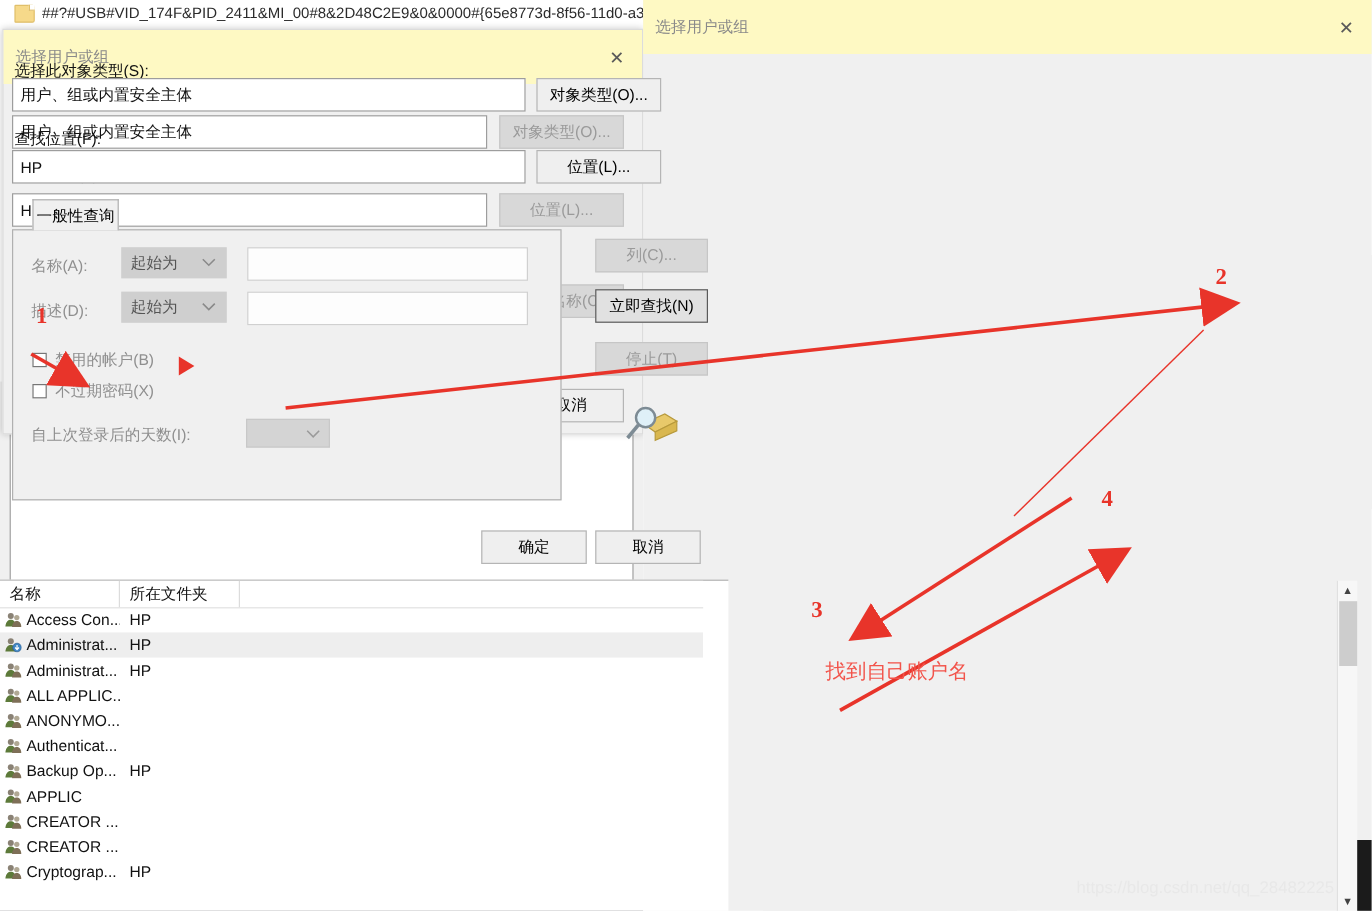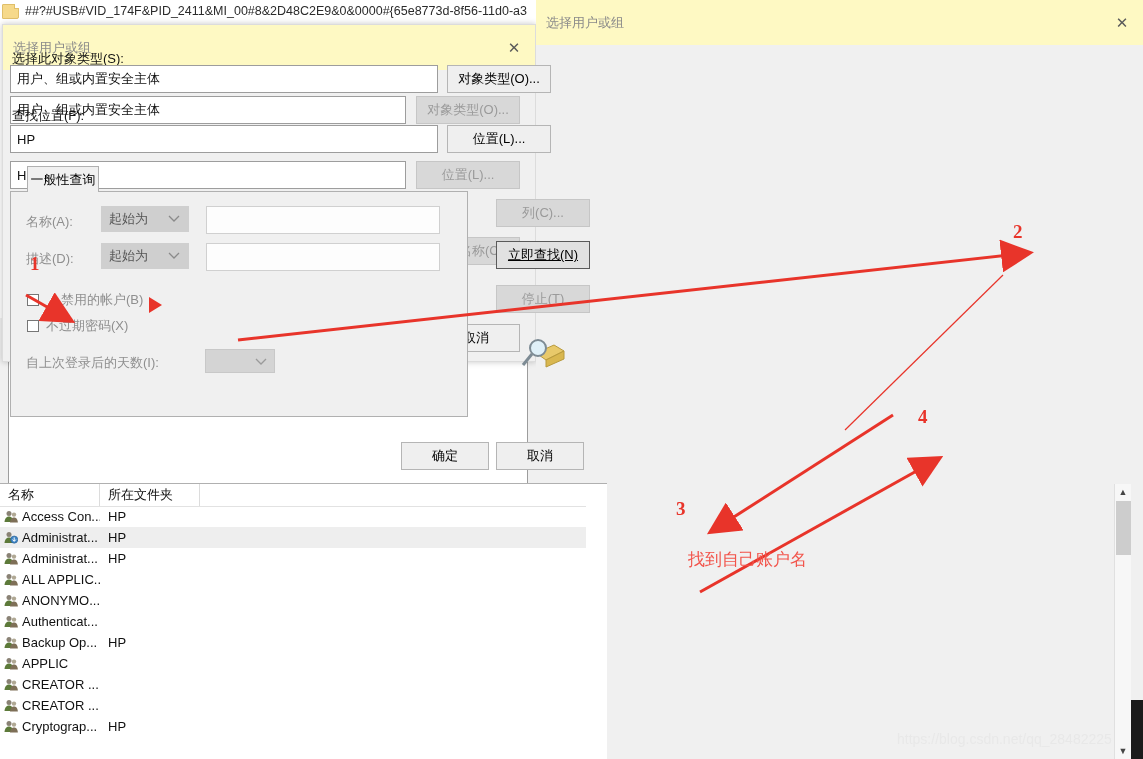--- a/index.html
+++ b/index.html
@@ -10,21 +10,21 @@
     font-size:13px;
     color:#000;
     overflow:hidden;
     position:relative;
   }
   .abs{position:absolute;}
 
   
   #bg-window{left:0;top:0;width:1143px;height:759px;background:#ffffff;}
   #bg-titlebar{left:0;top:0;width:740px;height:22px;background:#ffffff;
-    display:flex;align-items:center;gap:6px;padding-left:2px;box-sizing:border-box;}
+    display:flex;align-items:center;gap:6px;padding-left:12px;box-sizing:border-box;}
   .folder-glyph{width:15px;height:13px;background:#f6d98a;border:1px solid #e0bf6a;
      border-radius:1px 2px 2px 1px;position:relative;flex:none;}
   .folder-glyph:after{content:"";position:absolute;right:-1px;top:-1px;width:4px;height:4px;
      background:#ffffff;border-left:1px solid #e0bf6a;border-bottom:1px solid #e0bf6a;}
   #bg-title-text{font-size:12.5px;color:#2b2b2b;white-space:nowrap;overflow:hidden;}
   #perm-rowghost{position:absolute;left:6px;top:2px;width:505px;height:18px;
      color:#b9b9b9;font-size:12px;white-space:nowrap;overflow:hidden;}
   #perm-outer{left:0px;top:318px;width:536px;height:332px;background:#f0f0f0;}
   #perm-list{left:8px;top:352px;width:520px;height:140px;background:#fff;border:1px solid #9d9d9d;box-sizing:border-box;}
 
@@ -104,28 +104,28 @@
   #q-name-lbl{left:26px;top:213px;text-align:right;}
   #q-name-combo{left:101px;top:206px;width:88px;height:26px;background:#cfcfcf;border:none;
      display:flex;align-items:center;padding-left:8px;box-sizing:border-box;font-size:13px;color:#555;}
   #q-name-arrow{left:168px;top:214px;width:12px;height:9px;}
   #q-name-box{left:206px;top:206px;width:234px;height:28px;}
   #q-desc-lbl{left:26px;top:250px;}
   #q-desc-combo{left:101px;top:243px;width:88px;height:26px;background:#cfcfcf;border:none;
      display:flex;align-items:center;padding-left:8px;box-sizing:border-box;font-size:13px;color:#555;}
   #q-desc-arrow{left:168px;top:251px;width:12px;height:9px;}
   #q-desc-box{left:206px;top:243px;width:234px;height:28px;}
-  #q-chk1{left:27px;top:291px;display:flex;align-items:center;gap:22px;}
+  #q-chk1{left:27px;top:291px;display:flex;align-items:center;gap:7px;}
   #q-chk2{left:27px;top:317px;display:flex;align-items:center;gap:7px;}
   #q-days-lbl{left:26px;top:354px;}
   #q-days-combo{left:205px;top:349px;width:70px;height:24px;background:#d4d4d4;border:1px solid #c8c8c8;box-sizing:border-box;}
   #q-days-arrow{left:255px;top:357px;width:12px;height:9px;}
 
   #r-btn-col{left:496px;top:199px;width:94px;height:28px;}
-  #r-btn-findnow{left:496px;top:241px;width:94px;height:28px;background:#e1e1e1;border:1px solid #5a5a5a;text-decoration:underline;}
+  #r-btn-findnow{left:496px;top:241px;width:94px;height:28px;background:#e1e1e1;border:1px solid #5a5a5a;}
   #r-btn-stop{left:496px;top:285px;width:94px;height:28px;}
   #r-magnifier{left:520px;top:335px;width:46px;height:36px;}
 
   #r-btn-ok{left:401px;top:442px;width:88px;height:28px;}
   #r-btn-cancel{left:496px;top:442px;width:88px;height:28px;}
 
   #r-lbl-results{left:10px;top:501px;}
   #r-listbox{left:0px;top:483px;width:607px;height:276px;background:#ffffff;
      border-top:1px solid #b0b0b0;box-sizing:border-box;}
   #r-listhdr{left:0px;top:484px;width:586px;height:22px;background:#ffffff;

